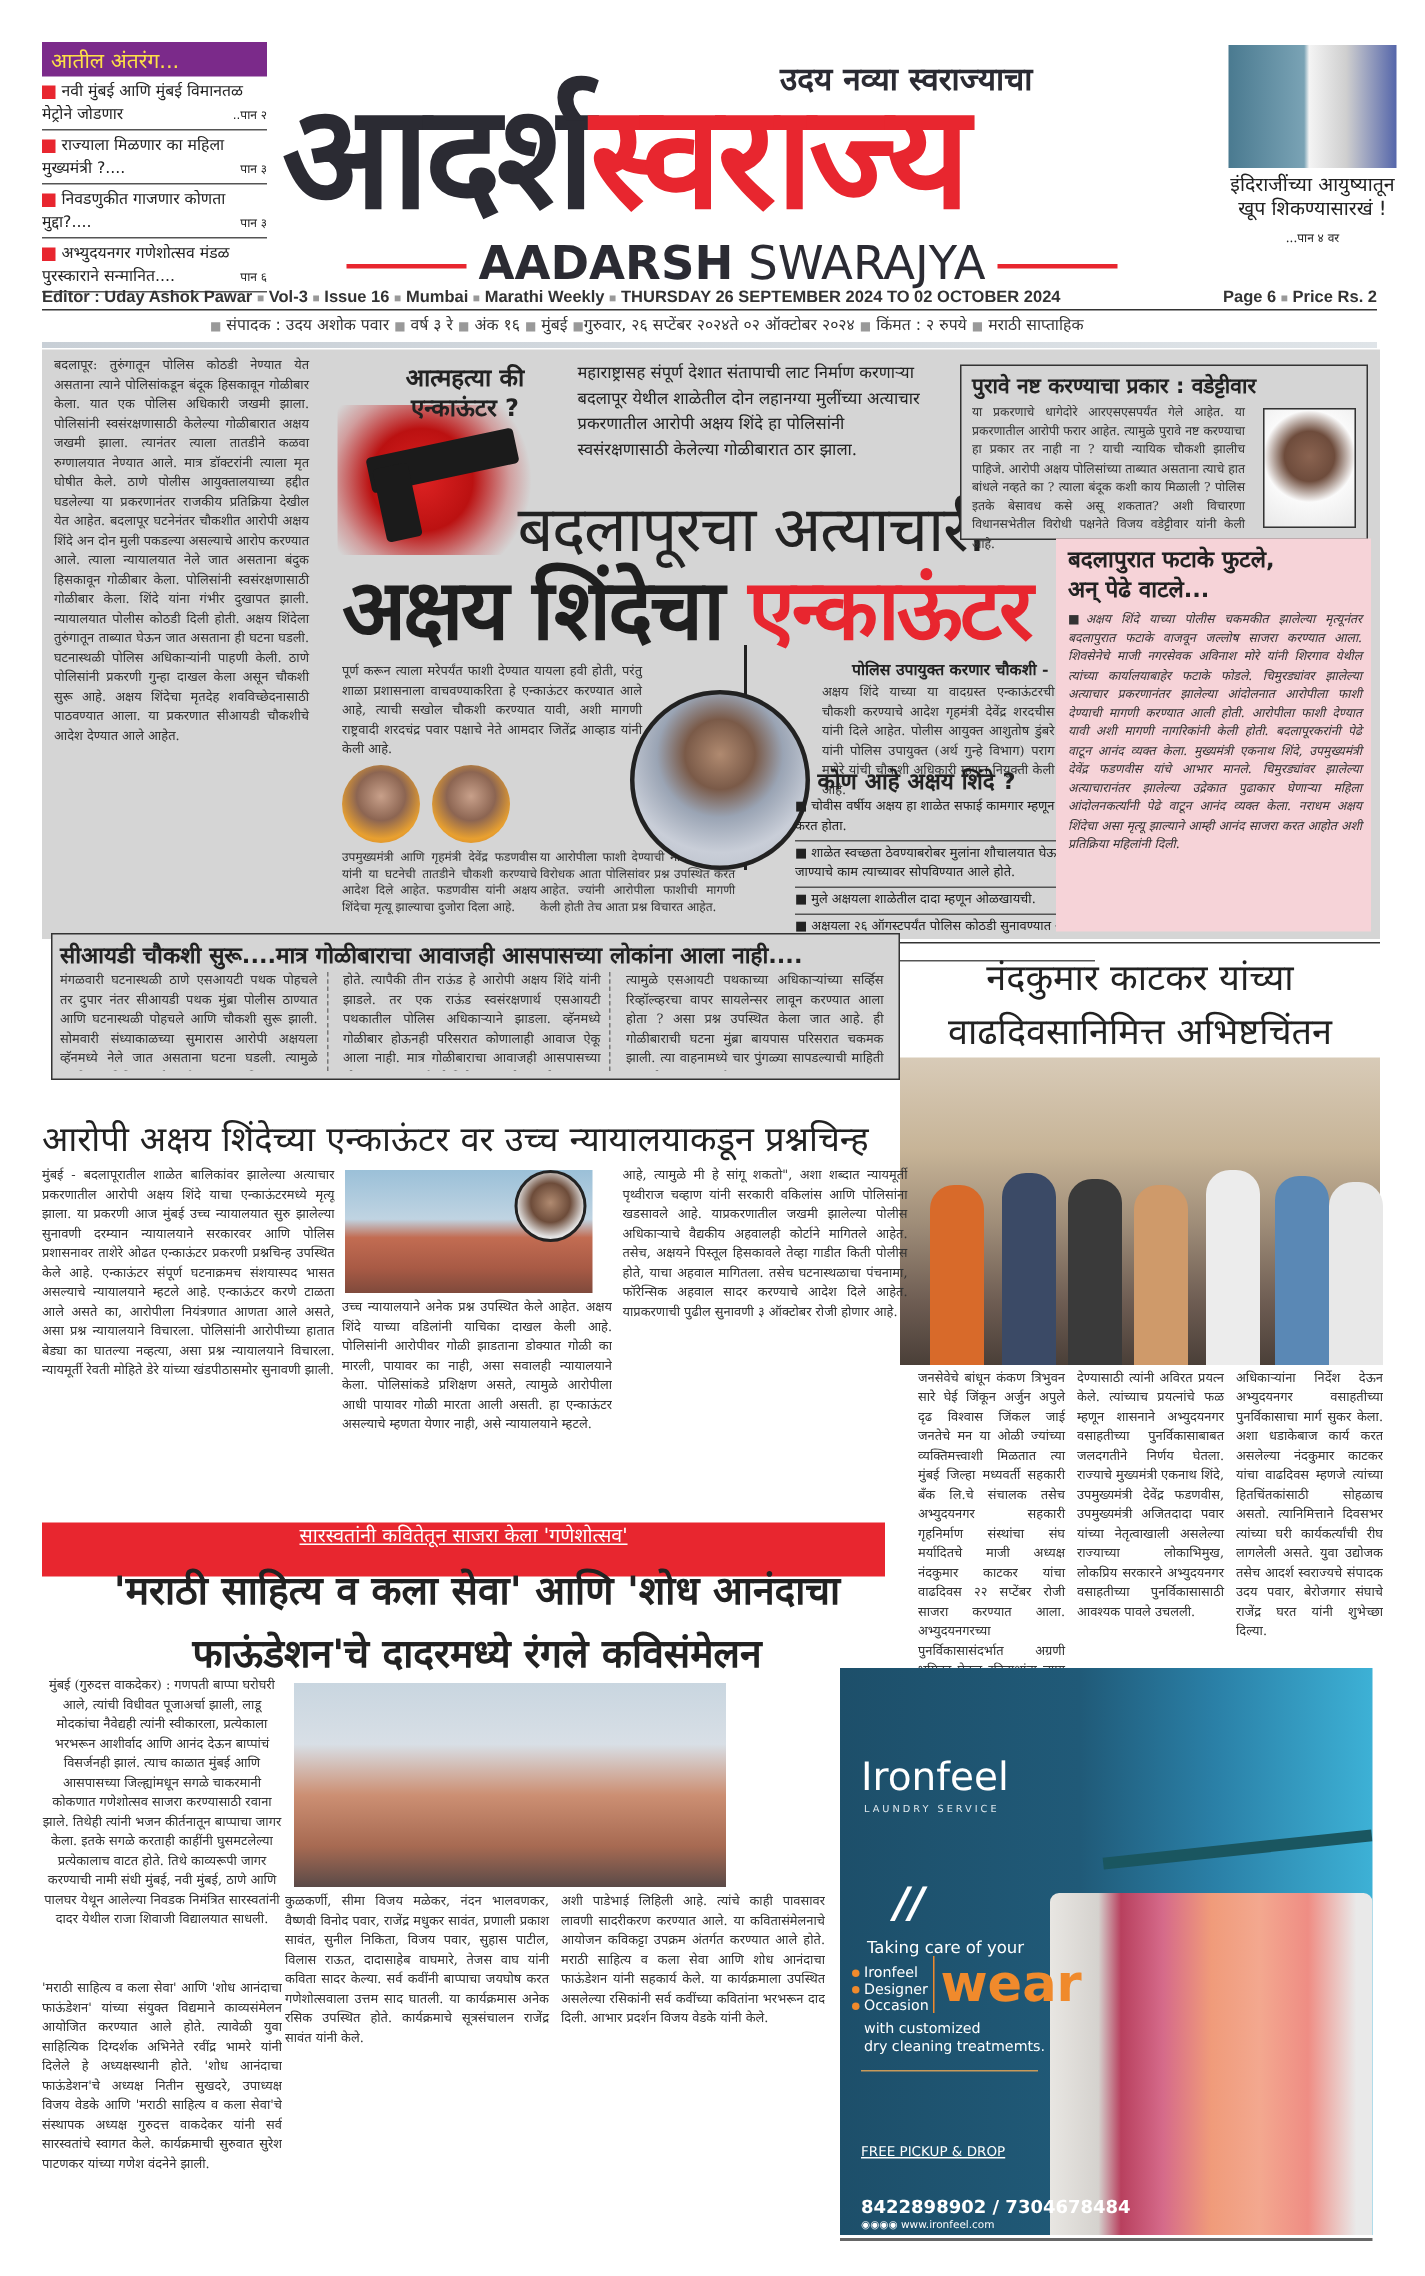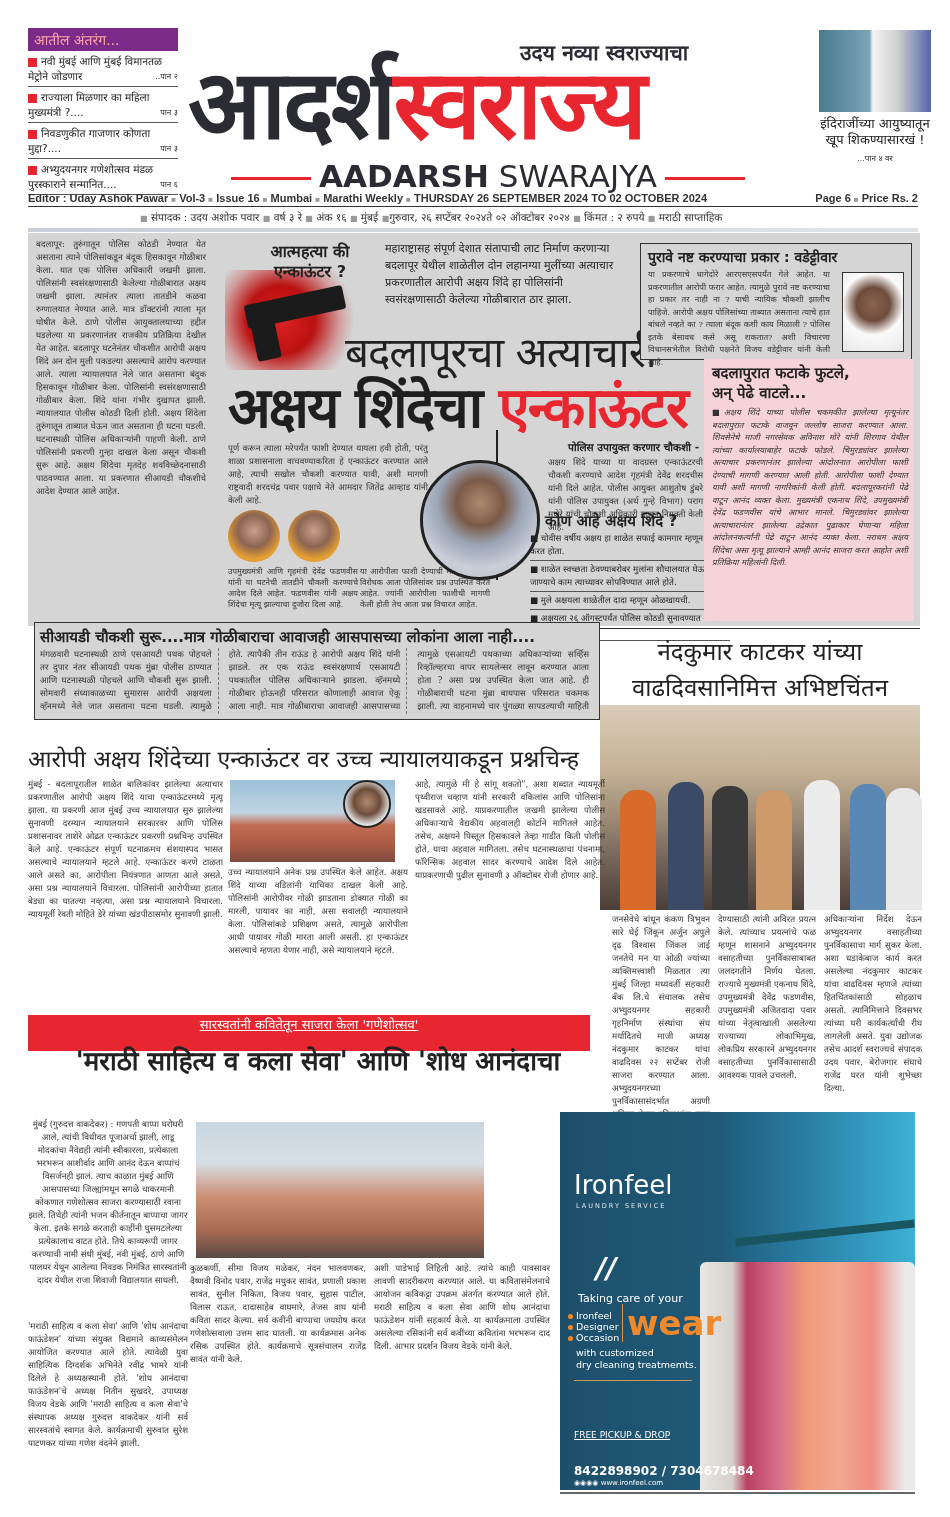--- a/index.html
+++ b/index.html
@@ -1,21 +1,21 @@
 <!DOCTYPE html>
 <html><head>
 <meta charset="utf-8">
 <style>
   * { box-sizing: border-box; margin: 0; padding: 0; }
   body { width: 950px; height: 1517px; background: #ffffff; font-family: "DejaVu Serif", serif; color: #222; position: relative; overflow: hidden; }
   .abs { position: absolute; }
   .body-text { font-size: 8.6px; line-height: 13px; color: #333; text-align: justify; font-family: "DejaVu Serif", serif; }
   
   .toc { left: 28px; top: 28px; width: 150px; }
-  .toc-head { background: #7b2a8a; color: #fca5a5; font-size: 14px; padding: 2px 6px; font-family: "DejaVu Sans", sans-serif; }
+  .toc-head { background: #7b2a8a; color: #fde047; font-size: 14px; padding: 2px 6px; font-family: "DejaVu Sans", sans-serif; }
   .toc-item { border-bottom: 1px solid #555; font-size: 10.5px; line-height: 15px; padding: 3px 0 2px; font-family: "DejaVu Sans", sans-serif; color: #222; }
   .toc-item .bullet { display: inline-block; width: 9px; height: 9px; background: #e8262f; margin-right: 4px; vertical-align: middle; }
   .toc-item .pg { font-size: 8px; float: right; }
   .logo-tag { left: 520px; top: 38px; font-size: 21px; font-family: "DejaVu Sans", sans-serif; font-weight: bold; color: #2b2b33; }
   .logo-main { left: 188px; top: 50px; font-size: 96px; line-height: 110px; font-family: "DejaVu Sans", sans-serif; font-weight: bold; letter-spacing: -3px; }
   .logo-main .dark { color: #2b2b33; }
   .logo-main .red { color: #e8262f; }
   .logo-en { left: 188px; top: 158px; width: 600px; text-align: center; font-size: 31px; font-family: "DejaVu Sans", sans-serif; color: #2b2b33; }
   .logo-en b { font-weight: bold; }
   .logo-en .line { display: inline-block; width: 80px; height: 3px; background: #e8262f; vertical-align: middle; margin: 0 8px; }
@@ -229,20 +229,21 @@
 <div class="abs hc-head">आरोपी अक्षय शिंदेच्या एन्काऊंटर वर उच्च न्यायालयाकडून प्रश्नचिन्ह</div>
 <div class="abs hc-left body-text" style="height:225px; overflow:hidden;">मुंबई - बदलापूरातील शाळेत बालिकांवर झालेल्या अत्याचार प्रकरणातील आरोपी अक्षय शिंदे याचा एन्काऊंटरमध्ये मृत्यू झाला. या प्रकरणी आज मुंबई उच्च न्यायालयात सुरु झालेल्या सुनावणी दरम्यान न्यायालयाने सरकारवर आणि पोलिस प्रशासनावर ताशेरे ओढत एन्काऊंटर प्रकरणी प्रश्नचिन्ह उपस्थित केले आहे. एन्काऊंटर संपूर्ण घटनाक्रमच संशयास्पद भासत असल्याचे न्यायालयाने म्हटले आहे. एन्काऊंटर करणे टाळता आले असते का, आरोपीला नियंत्रणात आणता आले असते, असा प्रश्न न्यायालयाने विचारला. पोलिसांनी आरोपीच्या हातात बेड्या का घातल्या नव्हत्या, असा प्रश्न न्यायालयाने विचारला. न्यायमूर्ती रेवती मोहिते डेरे यांच्या खंडपीठासमोर सुनावणी झाली.</div>
 <div class="abs hc-photo"></div>
 <div class="abs hc-photo-circle"></div>
 <div class="abs hc-mid body-text" style="height:138px; overflow:hidden;">उच्च न्यायालयाने अनेक प्रश्न उपस्थित केले आहेत. अक्षय शिंदे याच्या वडिलांनी याचिका दाखल केली आहे. पोलिसांनी आरोपीवर गोळी झाडताना डोक्यात गोळी का मारली, पायावर का नाही, असा सवालही न्यायालयाने केला. पोलिसांकडे प्रशिक्षण असते, त्यामुळे आरोपीला आधी पायावर गोळी मारता आली असती. हा एन्काऊंटर असल्याचे म्हणता येणार नाही, असे न्यायालयाने म्हटले.</div>
 <div class="abs hc-right body-text" style="height:225px; overflow:hidden;">आहे, त्यामुळे मी हे सांगू शकतो", अशा शब्दात न्यायमूर्ती पृथ्वीराज चव्हाण यांनी सरकारी वकिलांस आणि पोलिसांना खडसावले आहे. याप्रकरणातील जखमी झालेल्या पोलीस अधिकाऱ्याचे वैद्यकीय अहवालही कोर्टाने मागितले आहेत. तसेच, अक्षयने पिस्तूल हिसकावले तेव्हा गाडीत किती पोलीस होते, याचा अहवाल मागितला. तसेच घटनास्थळाचा पंचनामा, फॉरेन्सिक अहवाल सादर करण्याचे आदेश दिले आहेत. याप्रकरणाची पुढील सुनावणी ३ ऑक्टोबर रोजी होणार आहे.</div>
 
 <div class="abs red-band">सारस्वतांनी कवितेतून साजरा केला 'गणेशोत्सव'</div>
 <div class="abs poem-head">
   <div>'मराठी साहित्य व कला सेवा' आणि 'शोध आनंदाचा</div>
+  <div>फाऊंडेशन'चे दादरमध्ये रंगले कविसंमेलन</div>
 </div>
 <div class="abs poem-left body-text" style="height:198px; overflow:hidden; text-align:center;">मुंबई (गुरुदत्त वाकदेकर) : गणपती बाप्पा घरोघरी आले, त्यांची विधीवत पूजाअर्चा झाली, लाडू मोदकांचा नैवेद्यही त्यांनी स्वीकारला, प्रत्येकाला भरभरून आशीर्वाद आणि आनंद देऊन बाप्पांचं विसर्जनही झालं. त्याच काळात मुंबई आणि आसपासच्या जिल्ह्यांमधून सगळे चाकरमानी कोकणात गणेशोत्सव साजरा करण्यासाठी रवाना झाले. तिथेही त्यांनी भजन कीर्तनातून बाप्पाचा जागर केला. इतके सगळे करताही काहींनी घुसमटलेल्या प्रत्येकालाच वाटत होते. तिथे काव्यरूपी जागर करण्याची नामी संधी मुंबई, नवी मुंबई, ठाणे आणि पालघर येथून आलेल्या निवडक निमंत्रित सारस्वतांनी दादर येथील राजा शिवाजी विद्यालयात साधली.</div>
 <div class="abs poem-photo"></div>
 <div class="abs poem-left2 body-text" style="height:190px; overflow:hidden;">'मराठी साहित्य व कला सेवा' आणि 'शोध आनंदाचा फाऊंडेशन' यांच्या संयुक्त विद्यमाने काव्यसंमेलन आयोजित करण्यात आले होते. त्यावेळी युवा साहित्यिक दिग्दर्शक अभिनेते रवींद्र भामरे यांनी दिलेले हे अध्यक्षस्थानी होते. 'शोध आनंदाचा फाऊंडेशन'चे अध्यक्ष नितीन सुखदरे, उपाध्यक्ष विजय वेडके आणि 'मराठी साहित्य व कला सेवा'चे संस्थापक अध्यक्ष गुरुदत्त वाकदेकर यांनी सर्व सारस्वतांचे स्वागत केले. कार्यक्रमाची सुरुवात सुरेश पाटणकर यांच्या गणेश वंदनेने झाली.</div>
 <div class="abs poem-cols" style="width:360px; height:250px; overflow:hidden;">
   <div class="c body-text">कुळकर्णी, सीमा विजय मळेकर, नंदन भालवणकर, वैष्णवी विनोद पवार, राजेंद्र मधुकर सावंत, प्रणाली प्रकाश सावंत, सुनील निकिता, विजय पवार, सुहास पाटील, विलास राऊत, दादासाहेब वाघमारे, तेजस वाघ यांनी कविता सादर केल्या. सर्व कवींनी बाप्पाचा जयघोष करत गणेशोत्सवाला उत्तम साद घातली. या कार्यक्रमास अनेक रसिक उपस्थित होते. कार्यक्रमाचे सूत्रसंचालन राजेंद्र सावंत यांनी केले.</div>
   <div class="c body-text">अशी पाडेभाई लिहिली आहे. त्यांचे काही पावसावर लावणी सादरीकरण करण्यात आले. या कवितासंमेलनाचे आयोजन कविकट्टा उपक्रम अंतर्गत करण्यात आले होते. मराठी साहित्य व कला सेवा आणि शोध आनंदाचा फाऊंडेशन यांनी सहकार्य केले. या कार्यक्रमाला उपस्थित असलेल्या रसिकांनी सर्व कवींच्या कवितांना भरभरून दाद दिली. आभार प्रदर्शन विजय वेडके यांनी केले.</div>
 </div>
 
 <div class="abs ad">

